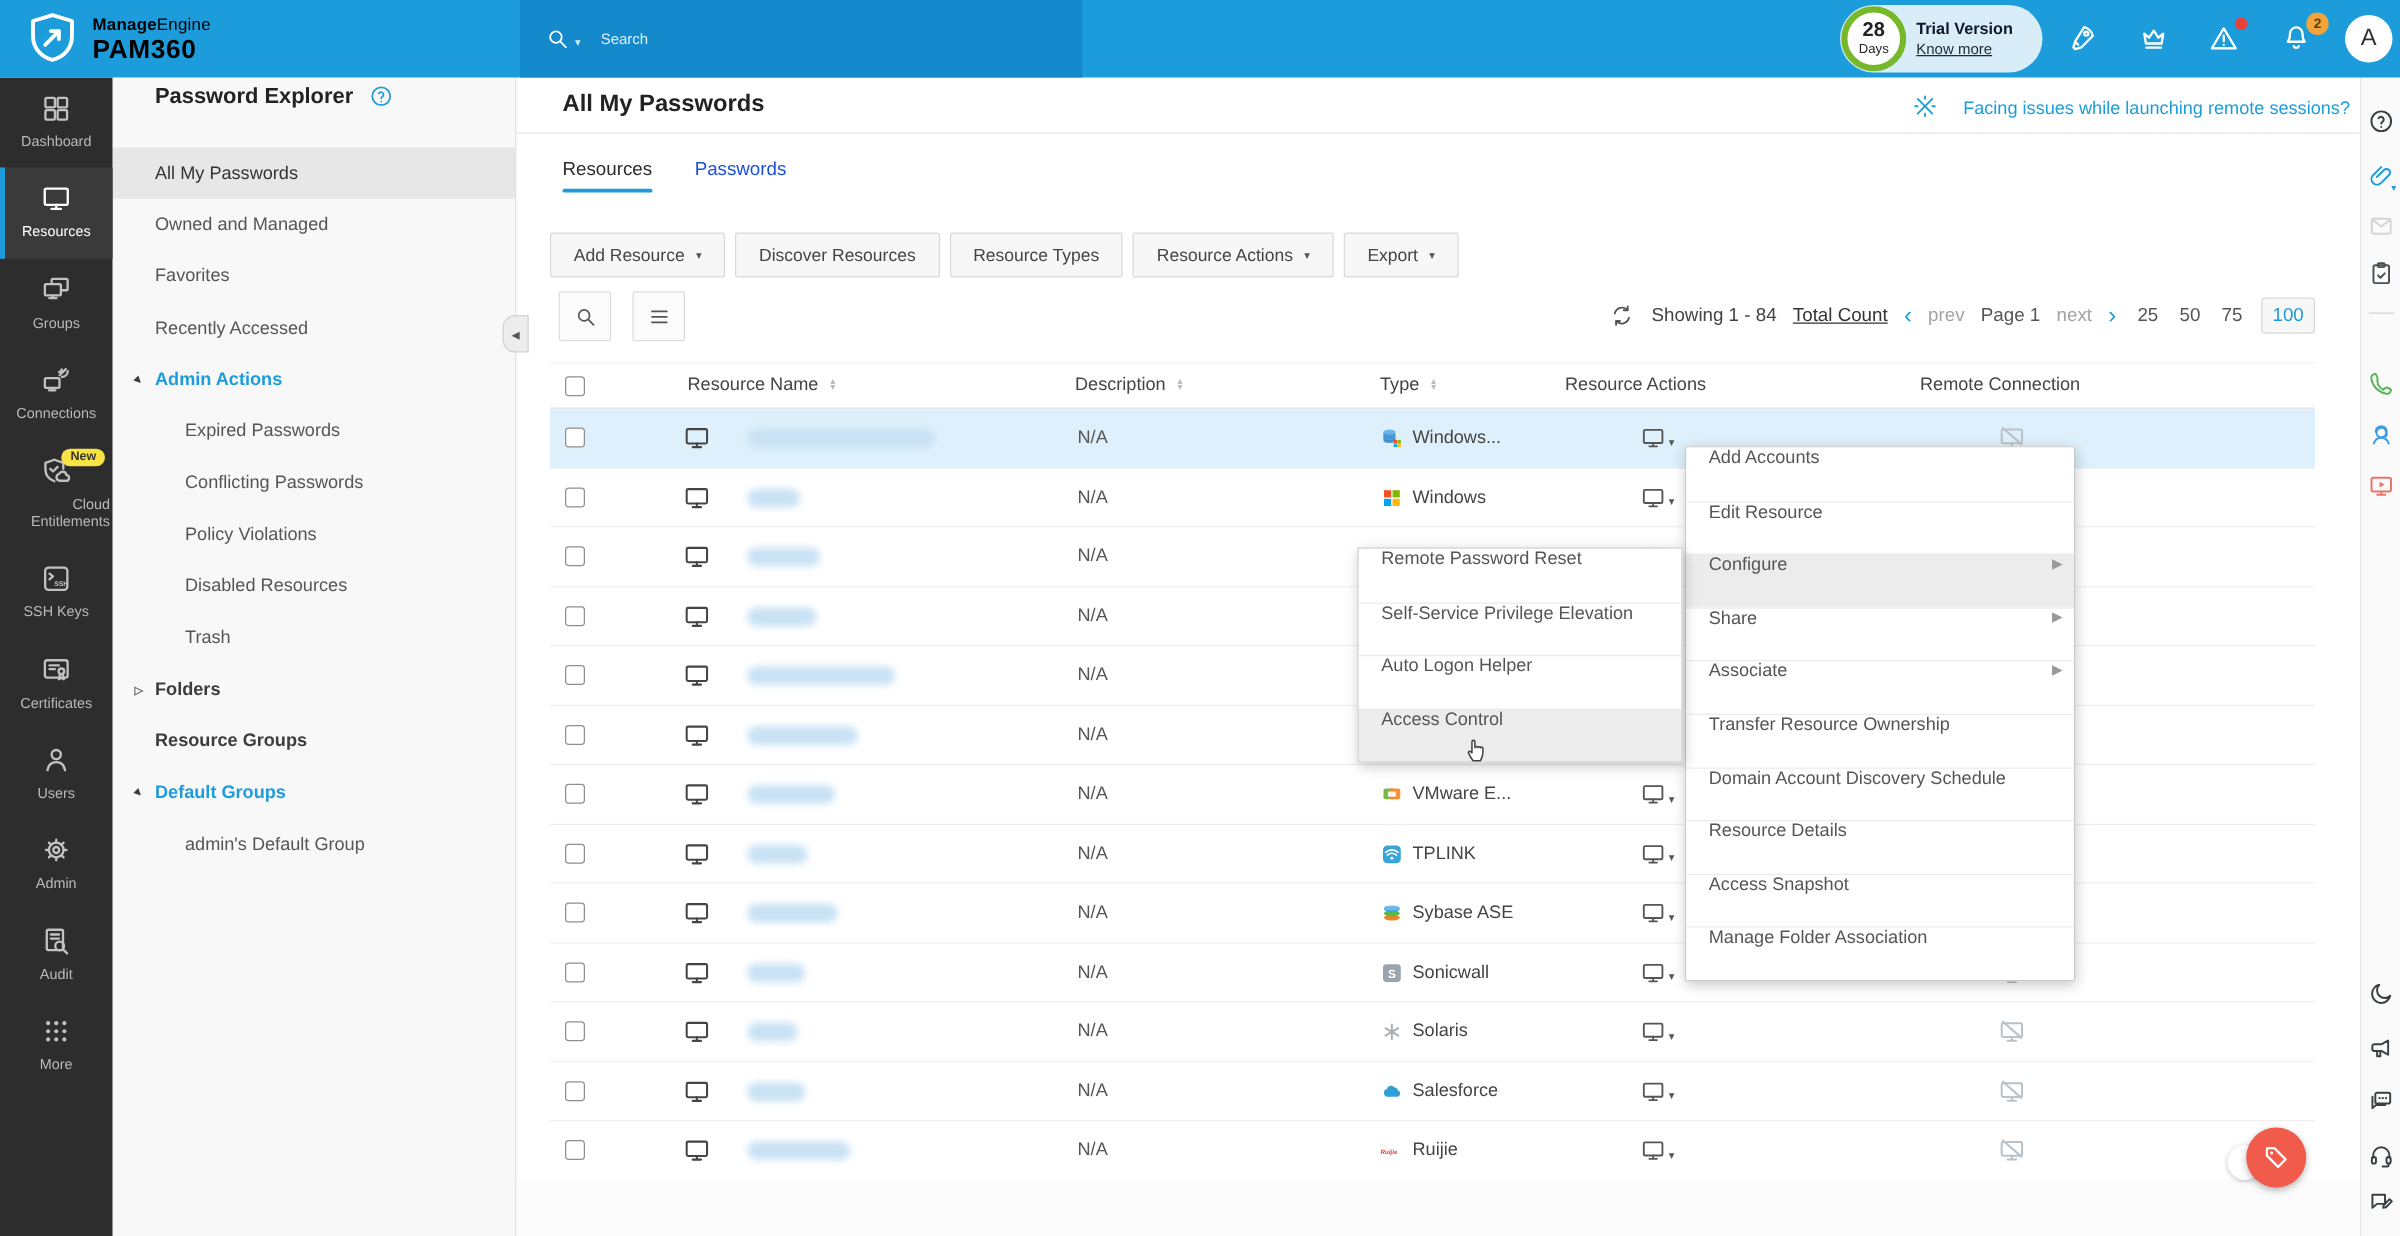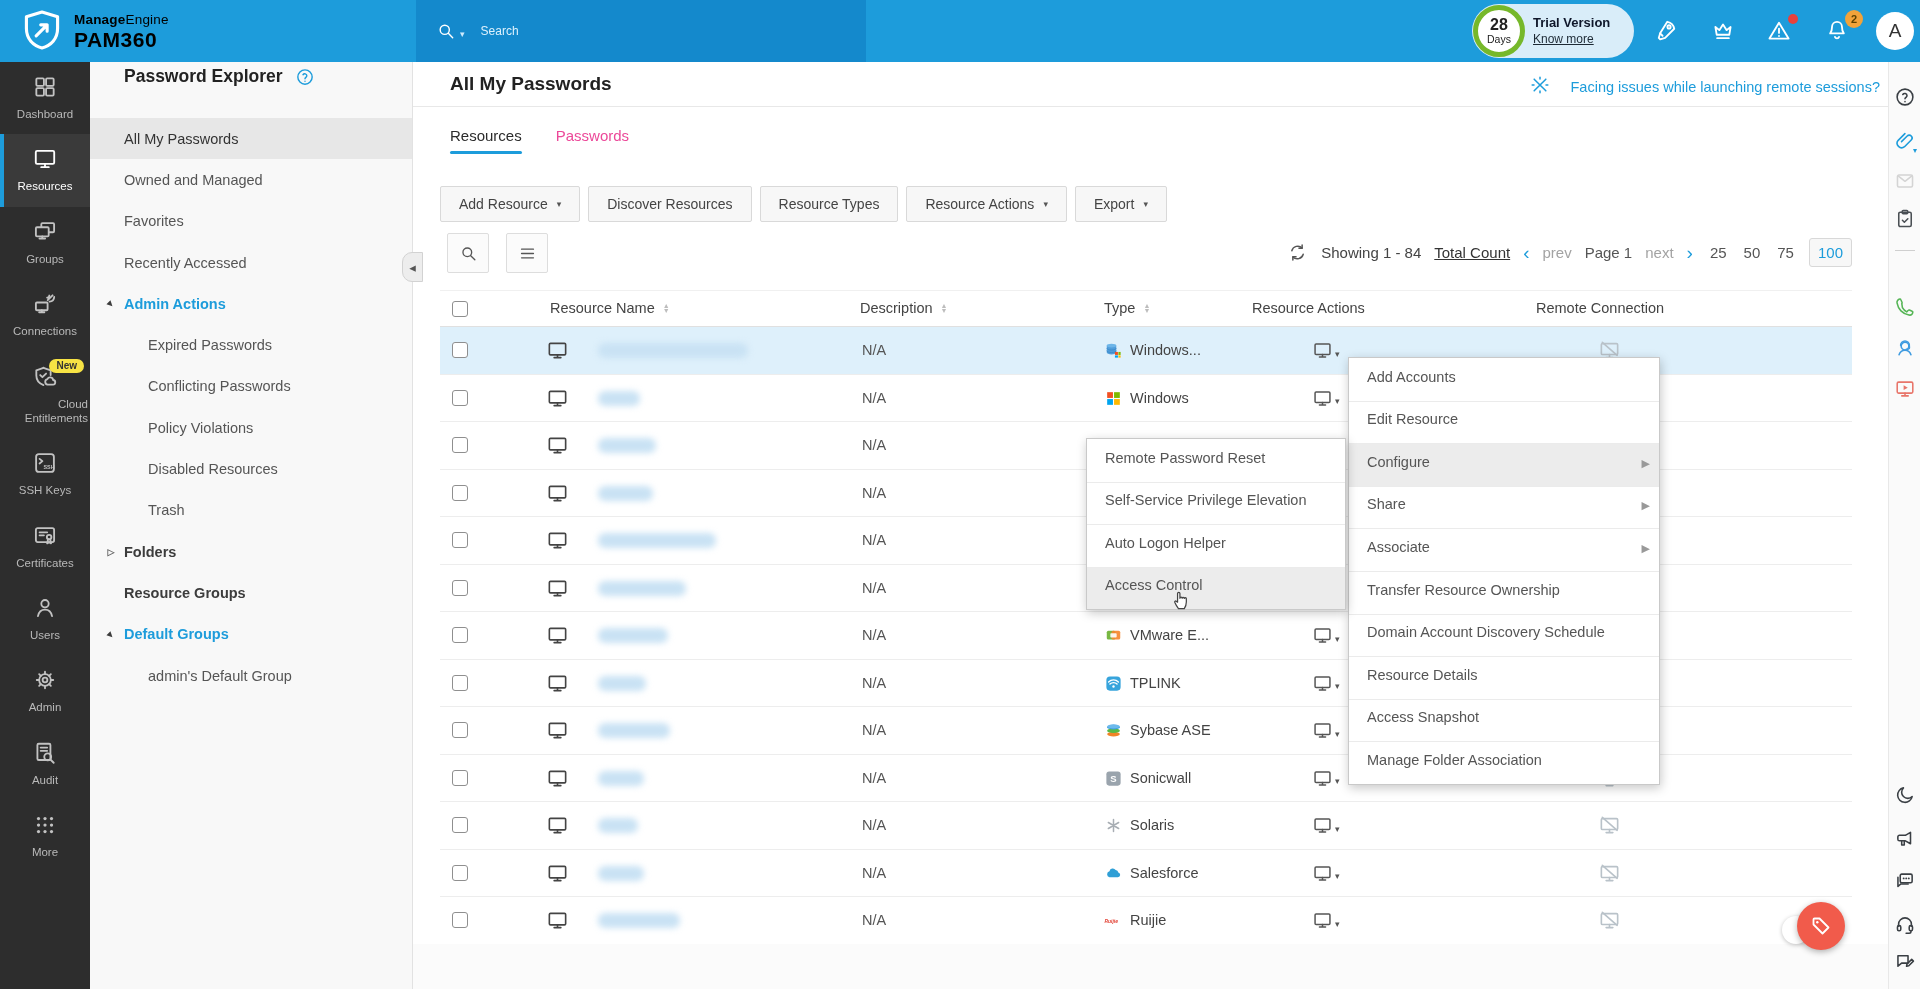--- a/index.html
+++ b/index.html
@@ -60,21 +60,21 @@
 .collapse-tab{position:absolute;left:402px;top:252px;width:21px;height:30px;background:#ededed;border:1px solid #d2d2d2;border-radius:10px 0 0 10px;display:flex;align-items:center;justify-content:center;color:#555;font-size:13px;cursor:pointer;z-index:15}
 
 
 .main{position:absolute;left:413px;top:62px;width:1475px;bottom:0;background:#fff}
 .page-head{position:absolute;left:0;top:0;right:0;height:45px;border-bottom:1px solid #e8e8e8}
 .page-title{position:absolute;left:37px;top:11px;font-size:19px;font-weight:bold;color:#222}
 .issues-link{position:absolute;right:8px;top:13px;display:flex;align-items:flex-end;gap:21px;cursor:pointer}
 .issues-link .ic{width:20px;height:20px}
 .issues-text{font-size:14.5px;color:#1d9cdb}
 .tabs{position:absolute;left:37px;top:65px;display:flex;gap:34px}
-.tab{font-size:15px;color:#ec4899;padding-bottom:10px;cursor:pointer;position:relative}
+.tab{font-size:15px;color:#1d4ed8;padding-bottom:10px;cursor:pointer;position:relative}
 .tab.active{color:#2b2b2b}
 .tab.active::after{content:"";position:absolute;left:0;right:0;bottom:0;height:3px;background:#1d9cdb;border-radius:2px}
 .btn-row{position:absolute;left:27px;top:124px;display:flex;gap:8px}
 .btn{height:36px;padding:0 18px;background:#f7f7f7;border:1px solid #d9d9d9;border-radius:2px;font-size:14px;color:#444;display:flex;align-items:center;gap:9px;cursor:pointer}
 .btn .car{font-size:9px;color:#555}
 .tool-btn{position:absolute;top:171px;width:42px;height:40px;background:#fbfbfb;border:1px solid #ddd;border-radius:2px;display:flex;align-items:center;justify-content:center;color:#555;cursor:pointer}
 .tool-btn .ic{width:19px;height:19px}
 .pagebar{position:absolute;right:36px;top:176px;display:flex;align-items:center;gap:13px}
 .pg-refresh{width:21px;height:21px;color:#555;cursor:pointer}
 .pg-showing{font-size:15px;color:#444}
@@ -102,21 +102,21 @@
 .ra{position:absolute;left:872px;top:13px;display:flex;align-items:center;color:#555;cursor:pointer}
 .ra .ic{width:21px;height:21px}
 .ra .car{font-size:9px;margin-left:2px;margin-top:6px;font-style:normal}
 .remote-ic{position:absolute;left:1158px;top:12px;width:23px;height:23px;color:#b9c2c9;cursor:pointer}
 .below-strip{position:absolute;left:0;right:0;top:882px;bottom:0;background:#fbfbfb}
 
 
 .menu{position:absolute;background:#fff;border:1px solid #c9c9c9;box-shadow:1px 3px 10px rgba(0,0,0,.22)}
 #context-menu{left:1348px;top:357px;width:312px;z-index:30}
 #sub-menu{left:1086px;top:438px;width:260px;z-index:31}
-.menu-item{height:42.6px;display:flex;align-items:flex-end;padding:16px 18px;font-size:14.5px;color:#555;border-top:1px solid #ebebeb;position:relative;cursor:pointer;background:#fff}
+.menu-item{height:42.6px;display:flex;align-items:flex-start;padding:0 18px;font-size:14.5px;color:#555;border-top:1px solid #ebebeb;position:relative;cursor:pointer;background:#fff}
 .menu-item:first-child{border-top:none}
 .menu-item.hl{background:#ececec}
 .sub-arrow{position:absolute;right:9px;color:#999;font-size:11px}
 .hand-cursor{position:absolute;left:1168px;top:585px;width:27px;height:27px;z-index:40}
 
 
 .rail{position:absolute;right:0;top:62px;width:32px;bottom:0;background:#fafafa;border-left:1px solid #e8e8e8;z-index:20}
 .rail-ic{position:absolute;left:5px;width:22px;height:22px;cursor:pointer}
 .rail-div{position:absolute;left:6px;width:20px;border-top:1px solid #cfcfcf}
 .rail-caret{position:absolute;font-size:8px;color:#1d9cdb}

